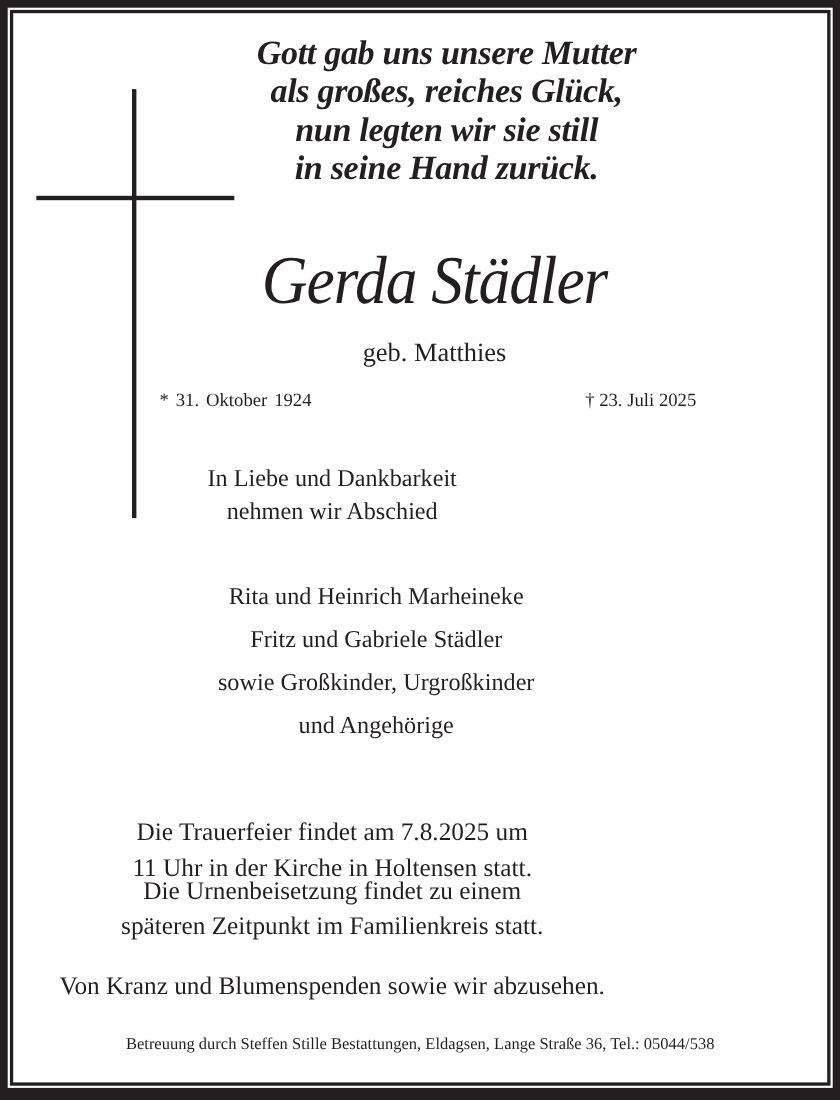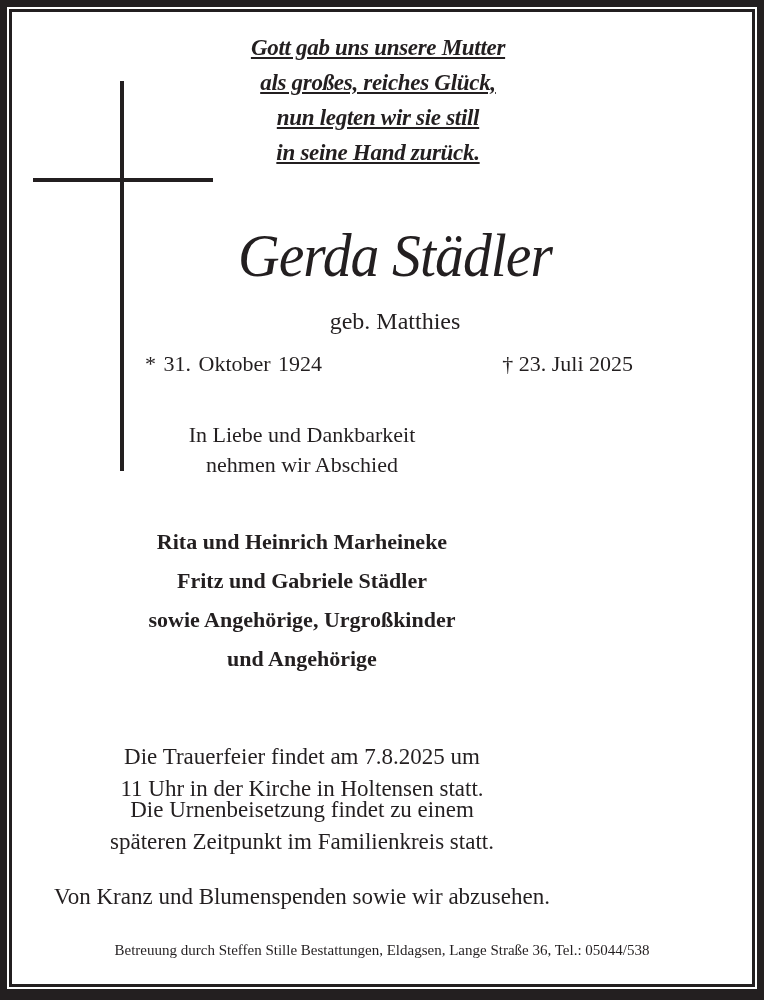--- a/index.html
+++ b/index.html
@@ -47,28 +47,27 @@
       background: #231f20;
     }
     .block {
       position: absolute;
       left: 0;
       width: 604px;
       text-align: center;
     }
     .verse {
       top: 30px;
-      left: 56px;
+      left: 84px;
       width: 644px;
       font-style: italic;
       font-weight: bold;
-      font-size: 23px;
+      font-size: 31px;
       line-height: 35px;
       letter-spacing: -0.3px;
-      text-decoration: underline;
     }
     .verse div { white-space: nowrap; }
     .name {
       top: 205px;
       left: 140px;
       width: 510px;
       font-style: italic;
       font-size: 62px;
       line-height: 100px;
       letter-spacing: -1px;
@@ -79,21 +78,21 @@
       left: 140px;
       width: 510px;
       font-size: 24px;
       line-height: 30px;
     }
     .dates {
       top: 348px;
       left: 145px;
       width: 500px;
       height: 32px;
-      font-size: 22px;
+      font-size: 17px;
       line-height: 32px;
     }
     .dates .born {
       position: absolute;
       left: 0; top: 0;
       white-space: nowrap;
       word-spacing: 2px;
     }
     .dates .died {
       position: absolute;
@@ -101,22 +100,23 @@
       white-space: nowrap;
     }
     .farewell {
       top: 420px;
       font-size: 22px;
       line-height: 30px;
     }
     .family {
       top: 522px;
       font-size: 22px;
-      font-weight: bold;
+      font-weight: normal;
       line-height: 39px;
+      padding-left: 40px;
     }
     .service {
       top: 709px;
       font-size: 23px;
       line-height: 32px;
       margin-top: 32px;
     }
     .urn {
       top: 794px;
       font-size: 23px;
@@ -163,21 +163,21 @@
 </div>
 
 <div class="block farewell">
   <div>In Liebe und Dankbarkeit</div>
   <div>nehmen wir Abschied</div>
 </div>
 
 <div class="block family">
   <div>Rita und Heinrich Marheineke</div>
   <div>Fritz und Gabriele Städler</div>
-  <div>sowie Angehörige, Urgroßkinder</div>
+  <div>sowie Großkinder, Urgroßkinder</div>
   <div>und Angehörige</div>
 </div>
 
 <div class="block service">
   <div>Die Trauerfeier findet am 7.8.2025 um</div>
   <div>11 Uhr in der Kirche in Holtensen statt.</div>
 </div>
 
 <div class="block urn">
   <div>Die Urnenbeisetzung findet zu einem</div>

